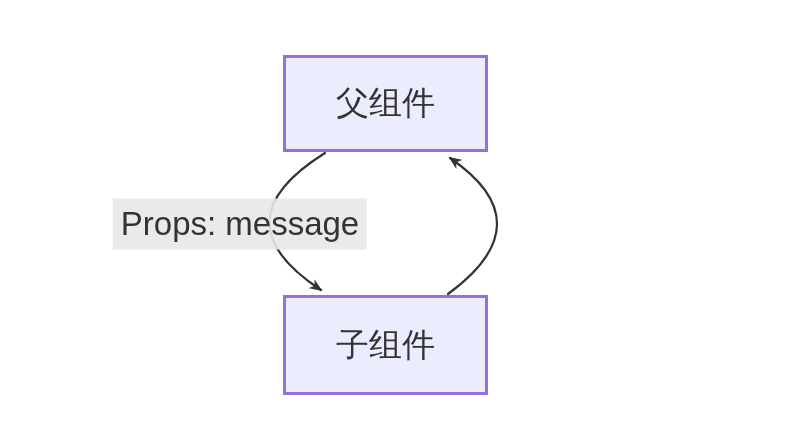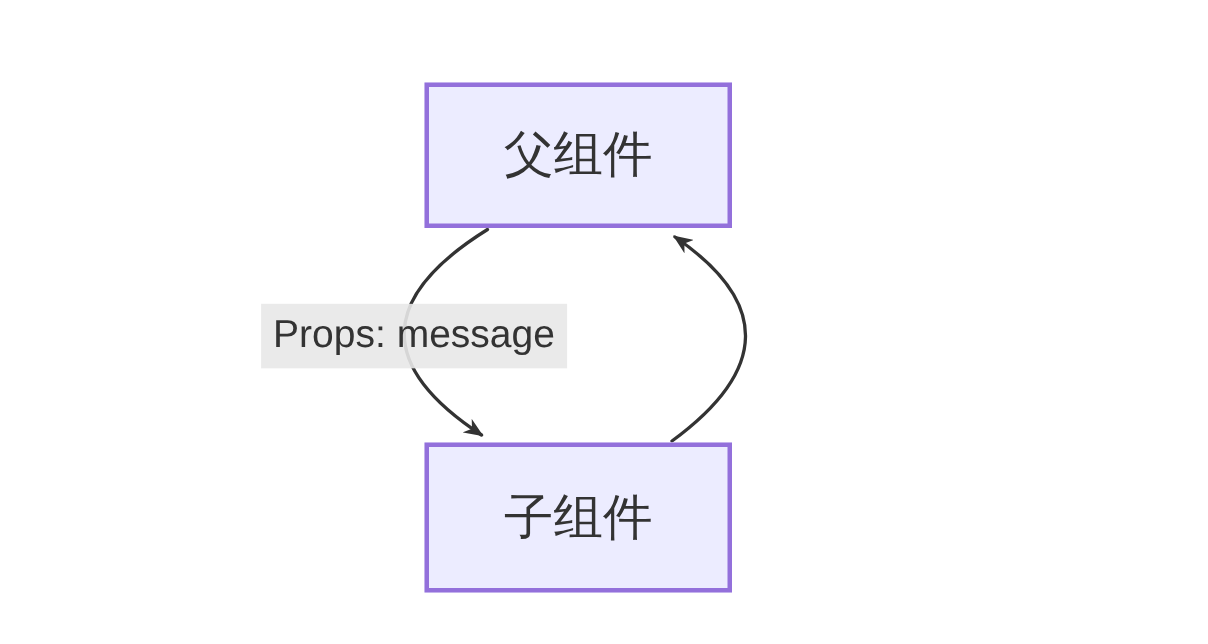--- a/index.html
+++ b/index.html
@@ -46,26 +46,25 @@
     color: var(--text-color);
     z-index: 2;
   }
   .node-parent { top: 55px; height: 97px; }
   .node-child  { top: 295px; height: 100px; }
   .edge-label {
     position: absolute;
     transform: translate(-50%, -50%);
     background: rgba(232, 232, 232, 0.9);
     color: var(--text-color);
-    font-size: 26px;
+    font-size: 33px;
     line-height: 1.15;
     padding: 6px 8px 7px 8px;
     white-space: nowrap;
     z-index: 3;
-    margin-left: 36px;
   }
   .edge-label-props { left: 240px; top: 224px; }
   .edge-label-emit  { left: 500px; top: 224px; }
 </style>
 </head>
 <body>
 
 <div class="canvas">
 
   <svg class="edge-svg" viewBox="0 0 805 429" xmlns="http://www.w3.org/2000/svg">

